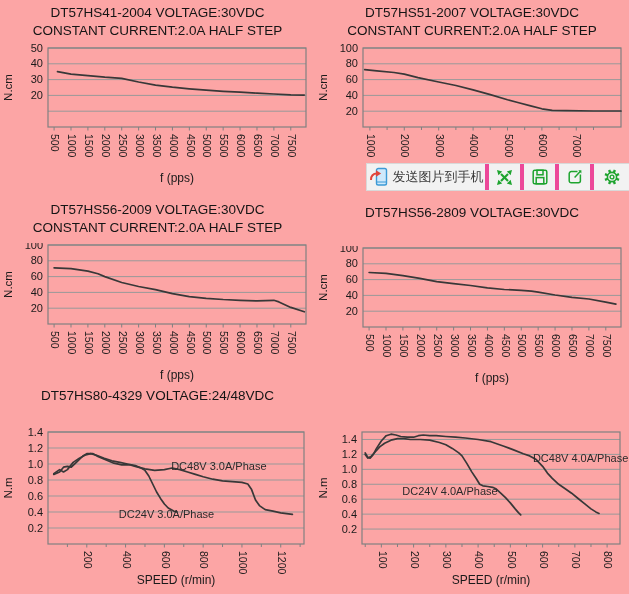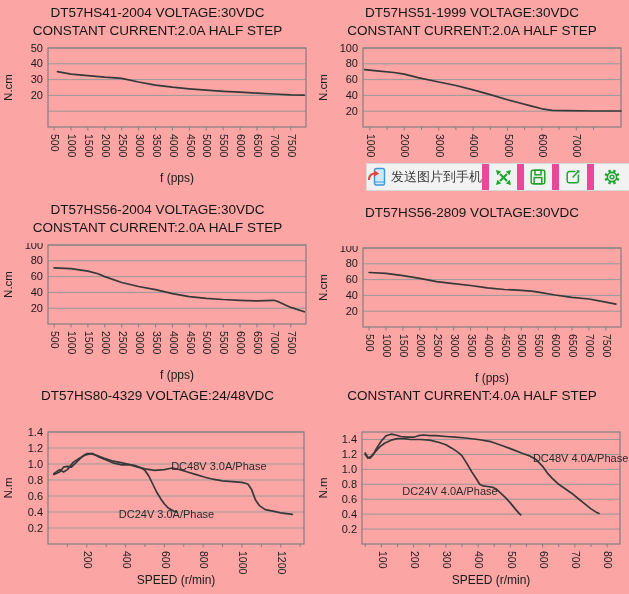--- a/index.html
+++ b/index.html
@@ -16,21 +16,21 @@
   .row2 .plotwrap{top:42px;}
   svg text{font-family:"Liberation Sans",sans-serif;}
   
   #toolbar{
     position:absolute;left:366px;top:163px;width:263px;height:28px;
     background:#f2f2f2;border:1px solid #d9d9d9;border-right:none;
     display:flex;box-sizing:border-box;z-index:10;
   }
   .tb-cell{
     display:flex;align-items:center;justify-content:center;
-    border-right:7px solid #ec4899;height:100%;box-sizing:border-box;cursor:pointer;
+    border-right:4px solid #ec4899;height:100%;box-sizing:border-box;cursor:pointer;
   }
   .tb-cell:last-child{border-right:none;}
   #tb-send{width:122px;gap:5px;}
   .tb-ic{width:35px;}
   #tb-send span{font-size:13px;color:#3c3c3c;white-space:nowrap;}
 </style>
 </head>
 <body>
 
 <div id="canvas">
@@ -79,21 +79,21 @@
           <text x="273.87680209698556" y="90" font-size="10.5" fill="#1a1a1a" transform="rotate(90 273.87680209698556 90)" text-anchor="start" dominant-baseline="middle">7000</text>
           <line x1="290.78374836173003" y1="83" x2="290.78374836173003" y2="86.5" stroke="#808080" stroke-width="1"></line>
           <text x="290.78374836173003" y="90" font-size="10.5" fill="#1a1a1a" transform="rotate(90 290.78374836173003 90)" text-anchor="start" dominant-baseline="middle">7500</text>
           <polyline points="57.5,27.7 71.0,30.1 87.9,31.6 104.8,33.2 121.7,34.3 138.6,38.0 155.5,41.1 172.4,43.2 189.3,44.8 206.2,46.2 223.2,47.3 240.1,48.2 257.0,49.2 273.9,50.0 290.8,50.8 304.3,51.1" fill="none" stroke="#383838" stroke-width="1.7" stroke-linejoin="round" stroke-linecap="round"></polyline>
           <text x="12" y="43.5" font-size="11.5" fill="#1a1a1a" text-anchor="middle" transform="rotate(-90 12 43.5)">N.cm</text>
           <text x="177" y="138" font-size="12" fill="#1a1a1a" text-anchor="middle">f (pps)</text>
         </svg></div>
   </div>
 
   <div class="cell row1" style="left:315px;top:4px;width:314px;height:190px">
-    <div class="t1">DT57HS51-1999 VOLTAGE:30VDC</div>
+    <div class="t1">DT57HS51-2007 VOLTAGE:30VDC</div>
     <div class="t2">CONSTANT CURRENT:2.0A HALF STEP</div>
     <div class="plotwrap"><svg width="314" height="152" viewBox="0 0 314 152">
           <line x1="48" y1="67.2" x2="306" y2="67.2" stroke="#999999" stroke-width="1"></line>
           <line x1="48" y1="51.4" x2="306" y2="51.4" stroke="#999999" stroke-width="1"></line>
           <line x1="48" y1="35.6" x2="306" y2="35.6" stroke="#999999" stroke-width="1"></line>
           <line x1="48" y1="19.8" x2="306" y2="19.8" stroke="#999999" stroke-width="1"></line>
           <line x1="48" y1="4" x2="306" y2="4" stroke="#999999" stroke-width="1"></line>
           <rect x="48" y="4" width="258" height="79" fill="none" stroke="#808080" stroke-width="1.2"></rect>
           <text x="43" y="70.7" text-anchor="end" font-size="11" fill="#1a1a1a">20</text>
           <text x="43" y="54.9" text-anchor="end" font-size="11" fill="#1a1a1a">40</text>
@@ -121,21 +121,21 @@
           <line x1="209.68" y1="83" x2="209.68" y2="86" stroke="#808080" stroke-width="1"></line>
           <line x1="244.08" y1="83" x2="244.08" y2="86" stroke="#808080" stroke-width="1"></line>
           <line x1="278.48" y1="83" x2="278.48" y2="86" stroke="#808080" stroke-width="1"></line>
           <polyline points="49.7,25.7 61.8,26.9 79.0,28.5 89.3,30.1 103.0,33.6 123.7,38.0 140.9,41.5 158.1,45.9 175.3,50.6 192.5,55.7 202.8,58.5 216.6,62.1 226.9,64.8 237.2,66.4 251.0,66.7 278.5,67.0 306.0,67.0" fill="none" stroke="#383838" stroke-width="1.7" stroke-linejoin="round" stroke-linecap="round"></polyline>
           <text x="12" y="43.5" font-size="11.5" fill="#1a1a1a" text-anchor="middle" transform="rotate(-90 12 43.5)">N.cm</text>
           <text x="177" y="138" font-size="12" fill="#1a1a1a" text-anchor="middle">f (pps)</text>
         </svg></div>
   </div>
 
   <div class="cell row2" style="left:0;top:201px;width:315px;height:190px">
-    <div class="t1">DT57HS56-2004 VOLTAGE:30VDC</div>
+    <div class="t1">DT57HS56-2009 VOLTAGE:30VDC</div>
     <div class="t2">CONSTANT CURRENT:2.0A HALF STEP</div>
     <div class="plotwrap"><svg width="315" height="152" viewBox="0 0 315 152">
           <line x1="48" y1="65.2" x2="306" y2="65.2" stroke="#999999" stroke-width="1"></line>
           <line x1="48" y1="49.4" x2="306" y2="49.4" stroke="#999999" stroke-width="1"></line>
           <line x1="48" y1="33.6" x2="306" y2="33.6" stroke="#999999" stroke-width="1"></line>
           <line x1="48" y1="17.8" x2="306" y2="17.8" stroke="#999999" stroke-width="1"></line>
           <line x1="48" y1="2" x2="306" y2="2" stroke="#999999" stroke-width="1"></line>
           <rect x="48" y="2" width="258" height="79" fill="none" stroke="#808080" stroke-width="1.2"></rect>
           <text x="43" y="68.7" text-anchor="end" font-size="11" fill="#1a1a1a">20</text>
           <text x="43" y="52.9" text-anchor="end" font-size="11" fill="#1a1a1a">40</text>
@@ -268,21 +268,20 @@
           <polyline points="53.8,47.4 59.6,45.0 63.5,40.2 67.4,39.4 71.3,40.2 77.1,34.6 82.9,29.0 86.8,26.6 92.6,26.6 98.4,29.8 106.2,33.0 113.9,36.2 121.7,37.8 129.5,37.8 135.3,39.4 145.0,41.8 154.7,43.4 164.4,42.6 172.1,41.0 179.9,42.6 187.6,45.0 195.4,47.4 203.2,49.8 212.8,52.2 222.5,53.8 232.2,54.6 241.9,55.4 247.8,57.0 251.6,62.6 255.5,73.0 259.4,78.6 265.2,82.6 273.0,84.2 280.7,85.8 292.4,87.4" fill="none" stroke="#383838" stroke-width="1.7" stroke-linejoin="round" stroke-linecap="round"></polyline>
           <text x="171.15151515151516" y="43.39999999999999" font-size="11" fill="#2b2b2b">DC48V 3.0A/Phase</text>
           <polyline points="53.8,46.6 59.6,42.6 63.5,45.0 67.4,42.6 73.2,35.4 79.0,31.4 84.8,28.2 90.7,26.6 96.5,28.2 104.2,31.4 112.0,33.8 119.8,35.4 127.5,37.0 135.3,38.6 141.1,41.0 145.0,43.4 148.8,49.0 152.7,57.0 156.6,65.0 160.5,71.4 164.4,77.0 168.2,81.0 174.1,84.2 177.0,85.0" fill="none" stroke="#383838" stroke-width="1.7" stroke-linejoin="round" stroke-linecap="round"></polyline>
           <text x="118.78787878787878" y="90.6" font-size="11" fill="#2b2b2b">DC24V 3.0A/Phase</text>
           <text x="12" y="61" font-size="11.5" fill="#1a1a1a" text-anchor="middle" transform="rotate(-90 12 61)">N.m</text>
           <text x="176" y="157" font-size="12" fill="#1a1a1a" text-anchor="middle">SPEED  (r/min)</text>
         </svg></div>
   </div>
 
   <div class="cell row3" style="left:315px;top:387px;width:314px;height:207px">
-    <div class="t2">CONSTANT CURRENT:4.0A HALF STEP</div>
     <div class="plotwrap"><svg width="314" height="172" viewBox="0 0 314 172">
           <line x1="47" y1="102.06666666666666" x2="305" y2="102.06666666666666" stroke="#999999" stroke-width="1"></line>
           <line x1="47" y1="87.13333333333334" x2="305" y2="87.13333333333334" stroke="#999999" stroke-width="1"></line>
           <line x1="47" y1="72.2" x2="305" y2="72.2" stroke="#999999" stroke-width="1"></line>
           <line x1="47" y1="57.26666666666666" x2="305" y2="57.26666666666666" stroke="#999999" stroke-width="1"></line>
           <line x1="47" y1="42.33333333333333" x2="305" y2="42.33333333333333" stroke="#999999" stroke-width="1"></line>
           <line x1="47" y1="27.400000000000006" x2="305" y2="27.400000000000006" stroke="#999999" stroke-width="1"></line>
           <line x1="47" y1="12.466666666666672" x2="305" y2="12.466666666666672" stroke="#999999" stroke-width="1"></line>
           <rect x="47" y="5" width="258" height="112" fill="none" stroke="#808080" stroke-width="1.2"></rect>
           <text x="42" y="105.56666666666666" text-anchor="end" font-size="11" fill="#1a1a1a">0.2</text>

